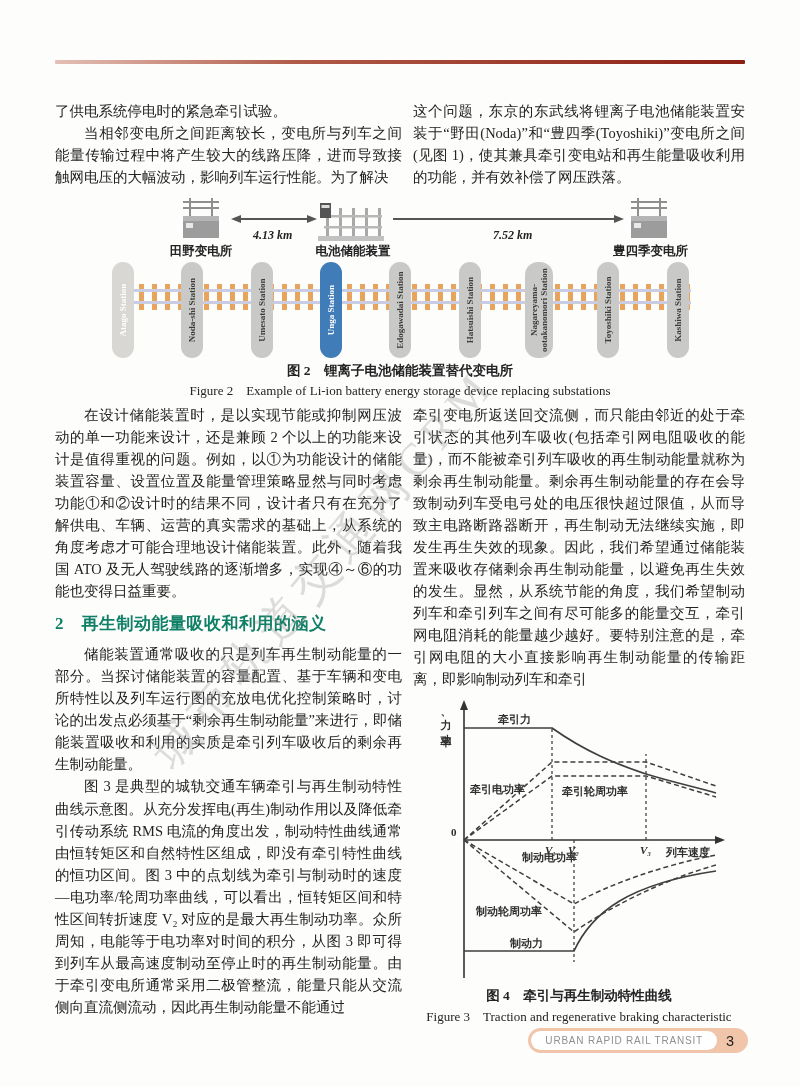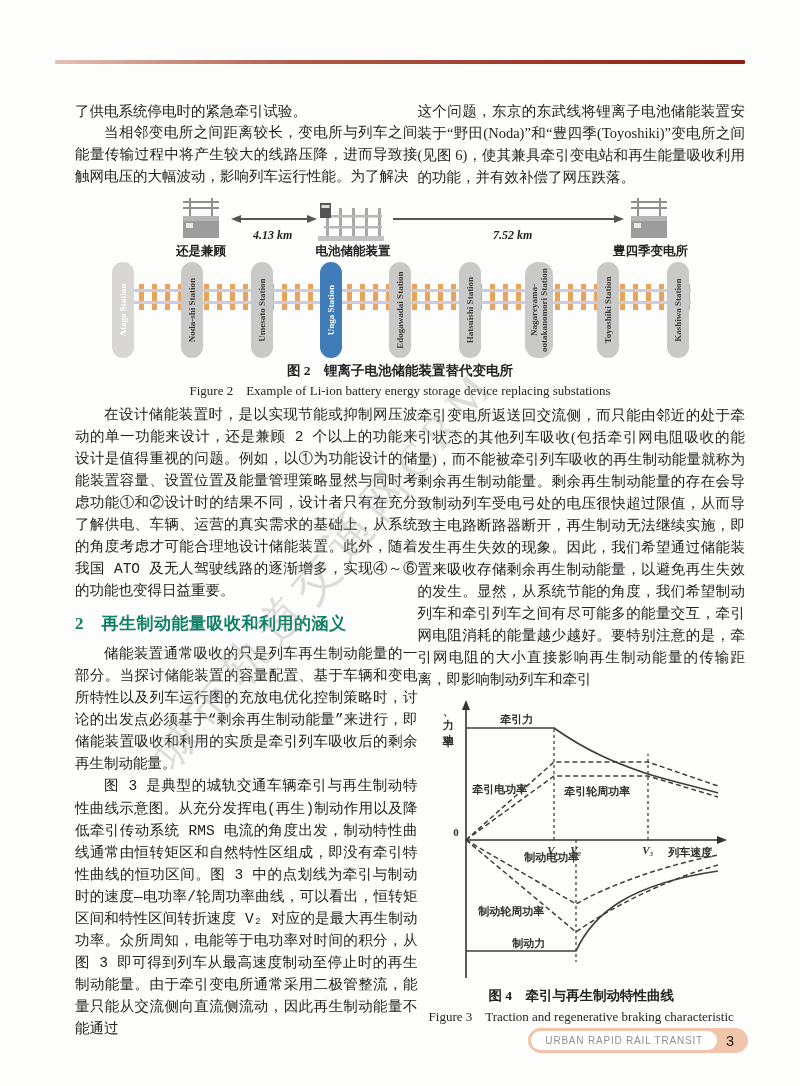--- a/index.html
+++ b/index.html
@@ -7,27 +7,27 @@
   .page {
     position:relative; width:800px; height:1086px; margin:0 auto;
     background:#fdfdfc; overflow:hidden; color:#232323;
     font-family:"Liberation Serif","DejaVu Serif",serif;
   }
   
   .header { position:absolute; top:52px; left:55px; right:55px; }
   .running-title { text-align:right; font-style:italic; font-size:12.5px; color:#3c3c3c; letter-spacing:0.5px; }
   .header-rule { margin-top:8px; height:4px; background:linear-gradient(90deg,#e4c0b6 0%, #b05a48 35%, #8c1f14 100%); border-radius:1px; }
   
-  .twocol { position:absolute; left:55px; right:55px; display:flex; justify-content:space-between;margin-left:20px; }
+  .twocol { position:absolute; left:55px; right:55px; display:flex; justify-content:space-between; }
   .twocol-top { top:100px; }
   .twocol-mid { top:404px; }
   .col-l { width:347px; }
   .col-r { width:332px; }
   p.body { font-size:14.5px; line-height:1.52; text-align:justify; }
-  p.indent { text-indent:2em;font-family:Liberation Mono, monospace; }
+  p.indent { text-indent:2em; }
   h2.sec { font-size:17px; font-weight:bold; color:#0f7f66; margin:10px 0 8px 0; letter-spacing:0.5px; }
   
   .fig2 { position:absolute; top:196px; left:55px; width:690px; height:206px; }
   .fig2-icon { position:absolute; }
   .fig2-label { position:absolute; font-size:12.5px; font-weight:bold; text-align:center; white-space:nowrap; }
   .fig2-dist { position:absolute; font-size:12px; font-weight:bold;font-style:italic; }
   .track {
     position:absolute; left:58px; top:88px; width:578px; height:26px;
     background-image:
       linear-gradient(#c9cde4,#c9cde4),
@@ -79,40 +79,40 @@
   <div class="header">
     <div class="header-rule"></div>
   </div>
 
   <div class="twocol twocol-top">
     <div class="col-l">
       <p class="body">了供电系统停电时的紧急牵引试验。</p>
       <p class="body indent">当相邻变电所之间距离较长，变电所与列车之间能量传输过程中将产生较大的线路压降，进而导致接触网电压的大幅波动，影响列车运行性能。为了解决</p>
     </div>
     <div class="col-r">
-      <p class="body">这个问题，东京的东武线将锂离子电池储能装置安装于“野田(Noda)”和“豊四季(Toyoshiki)”变电所之间(见图 6)，使其兼具牵引变电站和再生能量吸收利用的功能，并有效补偿了网压跌落。</p>
+      <p class="body">这个问题，东京的东武线将锂离子电池储能装置安装于“野田(Noda)”和“豊四季(Toyoshiki)”变电所之间(见图 1)，使其兼具牵引变电站和再生能量吸收利用的功能，并有效补偿了网压跌落。</p>
     </div>
   </div>
 
   <div class="fig2">
 
     <div class="fig2-icon" style="left:120px; top:0;">
       <svg width="52" height="46" viewBox="0 0 52 46">
         <g stroke="#8f8f8f" stroke-width="2" fill="none">
           <line x1="15" y1="2" x2="15" y2="20"></line>
             <line x1="37" y1="2" x2="37" y2="20"></line>
           <line x1="8" y1="6" x2="44" y2="6"></line>
             <line x1="8" y1="12" x2="44" y2="12"></line>
         </g>
         <rect x="8" y="20" width="36" height="22" fill="#9c9c9c"></rect>
         <rect x="8" y="20" width="36" height="5" fill="#b5b5b5"></rect>
         <rect x="11" y="27" width="7" height="5" fill="#e9e9e9"></rect>
       </svg>
     </div>
-    <div class="fig2-label" style="left:100px; top:47px; width:92px;">还是兼顾</div>
+    <div class="fig2-label" style="left:100px; top:47px; width:92px;">田野变电所</div>
 
     <div class="fig2-icon" style="left:175px; top:16px;">
       <svg width="88" height="14" viewBox="0 0 88 14">
         <line x1="8" y1="7" x2="80" y2="7" stroke="#555" stroke-width="2"></line>
         <polygon points="1,7 11,3 11,11" fill="#555"></polygon>
         <polygon points="87,7 77,3 77,11" fill="#555"></polygon>
       </svg>
     </div>
     <div class="fig2-dist" style="left:198px; top:32px;">4.13 km</div>
 

